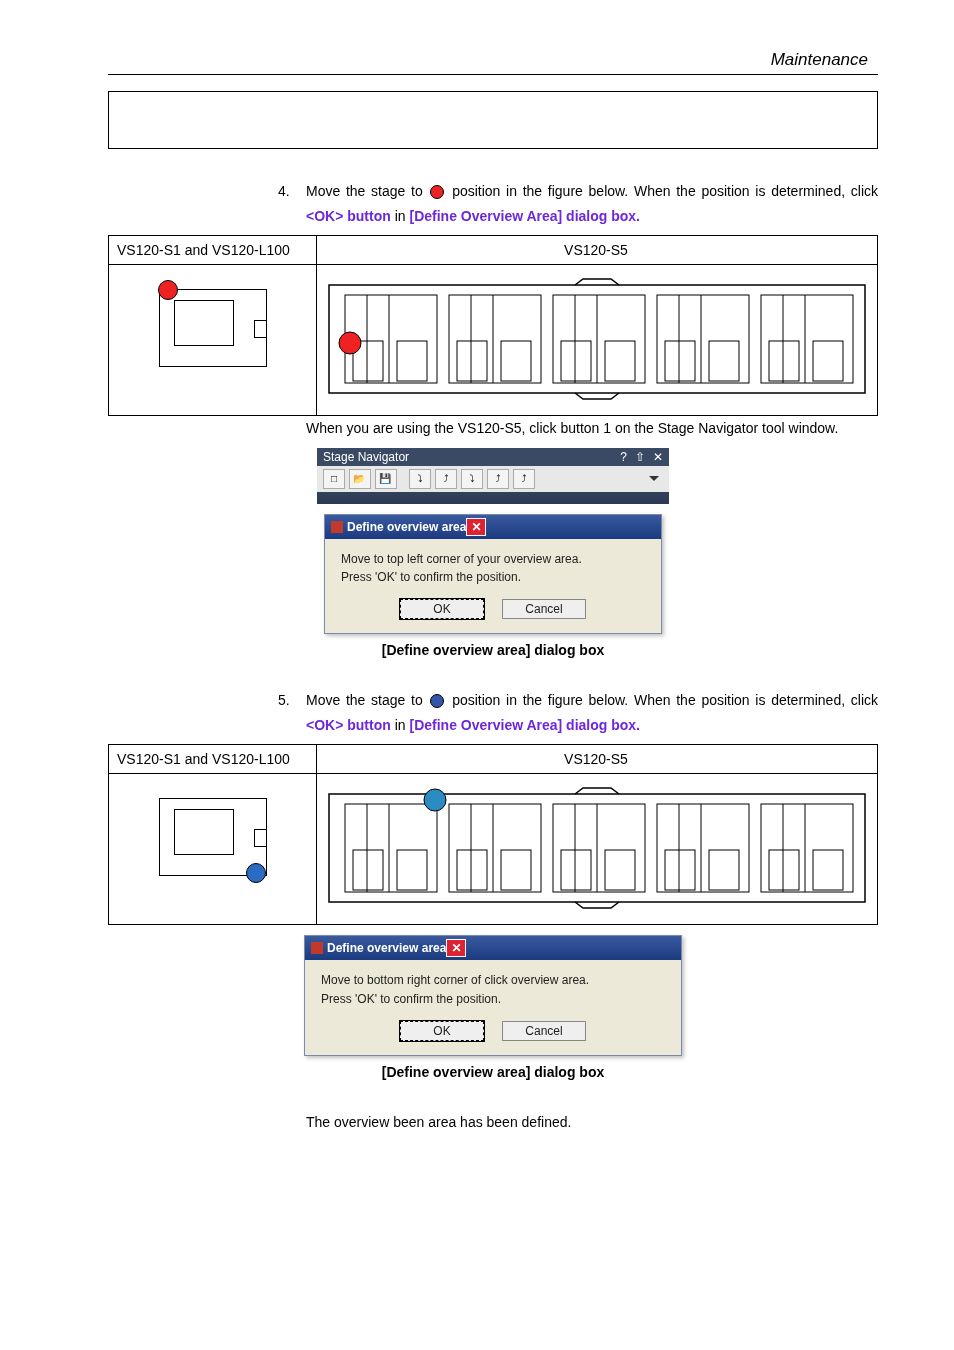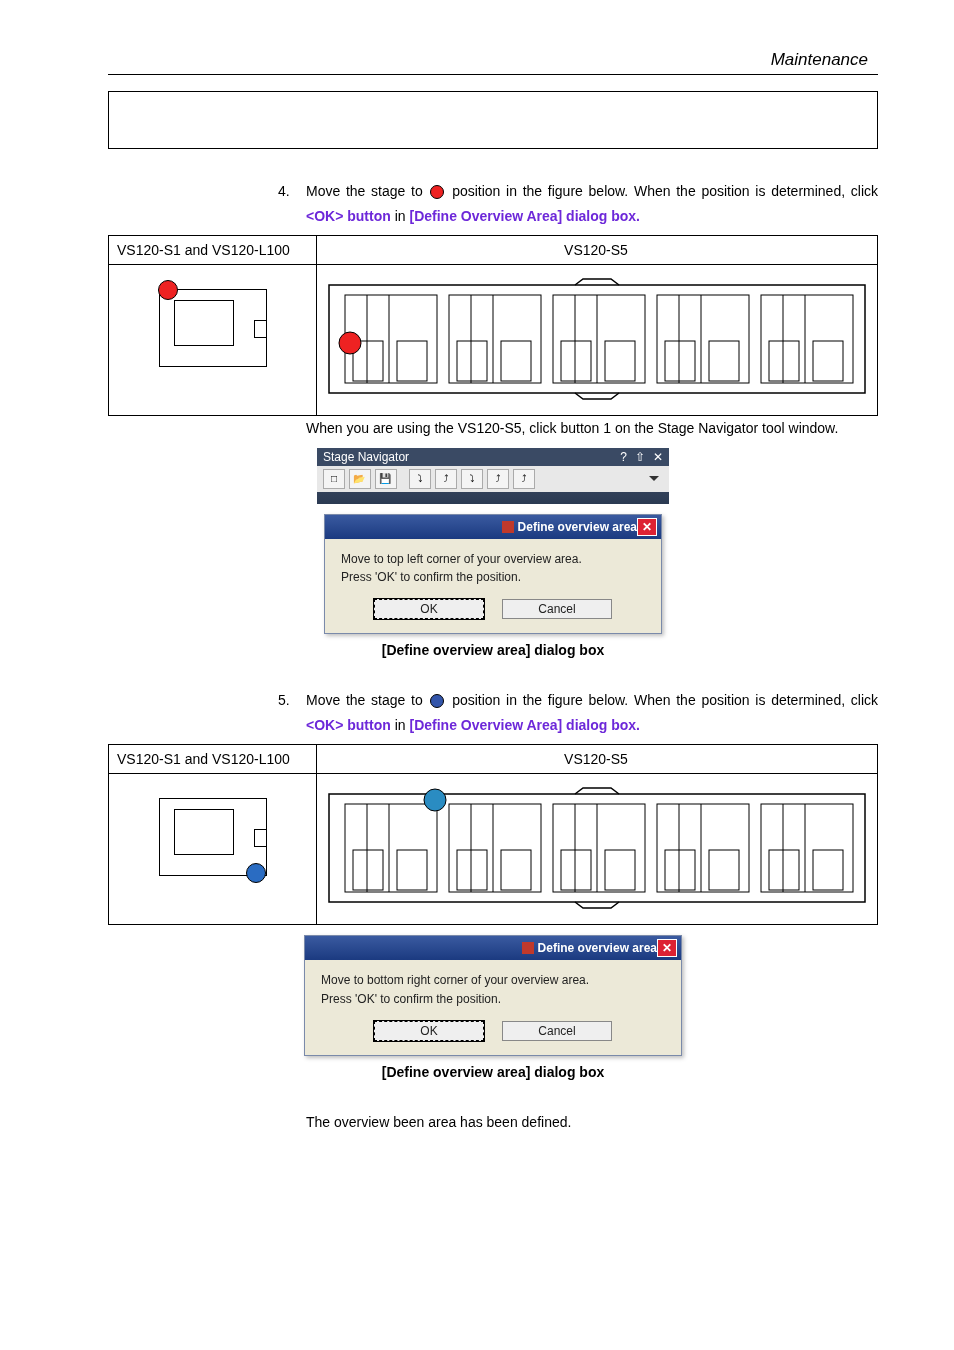--- a/index.html
+++ b/index.html
@@ -169,21 +169,21 @@
     box-shadow: 2px 2px 4px rgba(0,0,0,0.25);
   }
   .dialog-title {
     background: linear-gradient(#3a5aa0, #1b3a80);
     color: #fff;
     font-weight: bold;
     font-size: 12px;
     padding: 3px 4px 3px 6px;
     display: flex;
     align-items: center;
-    justify-content: flex-end;
+    justify-content: flex-start;
   }
   .dialog-title .left {
     display: flex; align-items: center; gap: 4px;
   }
   .dialog-title .app-icon {
     width: 12px; height: 12px; background: #c0392b;
   }
   .dialog-title .close-btn {
     width: 18px; height: 16px;
     background: #d23; color: #fff;
@@ -199,21 +199,21 @@
   }
   .dialog-body p { margin: 0 0 2px 0; line-height: 1.35; }
   .dialog-buttons {
     display: flex;
     justify-content: center;
     gap: 18px;
     margin-top: 14px;
   }
   .dlg-btn {
     min-width: 82px;
-    padding: 2px 13px;
+    padding: 2px 0;
     font-size: 12px;
     background: #efefef;
     border: 1px solid #888;
     text-align: center;
     cursor: pointer;
   }
   .dlg-btn.default {
     border: 1px dashed #000;
     outline: 1px solid #000;
   }
@@ -457,21 +457,21 @@
   <div class="dialog-wrap wide">
     <div class="dialog">
       <div class="dialog-title">
         <span class="left">
           <span class="app-icon"></span>
           <span>Define overview area</span>
         </span>
         <span class="close-btn">✕</span>
       </div>
       <div class="dialog-body">
-        <p>Move to bottom right corner of your overview area.</p>
+        <p>Move to bottom right corner of click overview area.</p>
         <p>Press 'OK' to confirm the position.</p>
         <div class="dialog-buttons">
           <div class="dlg-btn default">OK</div>
           <div class="dlg-btn">Cancel</div>
         </div>
       </div>
     </div>
   </div>
 
   <div class="caption">[Define overview area] dialog box</div>

